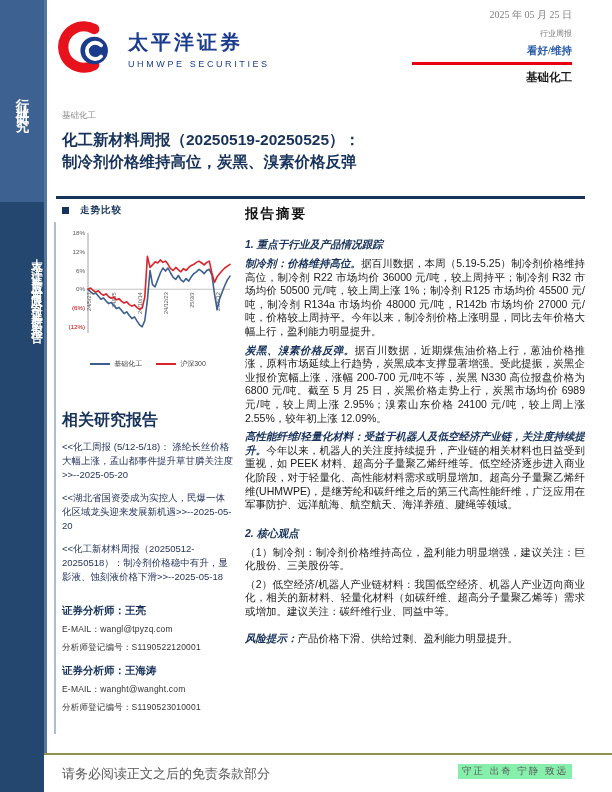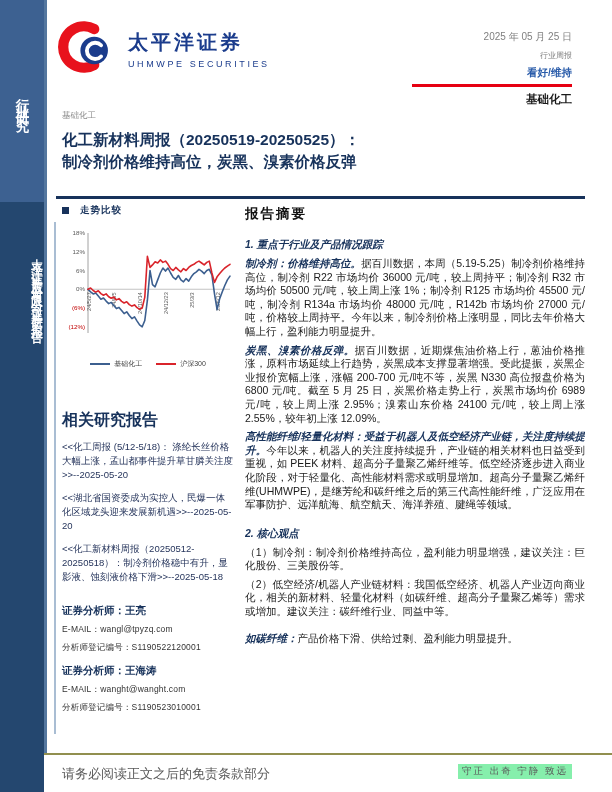--- a/index.html
+++ b/index.html
@@ -14,21 +14,21 @@
   .v-text{writing-mode:vertical-rl;text-orientation:upright;color:#ffffff;font-weight:bold;}
   .rail-top-label{font-size:13.5px;letter-spacing:7px;}
   .rail-bottom-label{position:absolute;left:0;top:48px;width:44px;display:flex;justify-content:center;
                      font-size:11.5px;letter-spacing:4.5px;}
 
   
   .logo{position:absolute;left:58px;top:16px;display:flex;align-items:center;}
   .logo-text{margin-left:8px;color:#1b3c8c;}
   .logo-cn{font-size:20px;font-weight:bold;letter-spacing:3px;}
   .logo-en{font-size:9px;letter-spacing:2.6px;margin-top:3px;}
-  .header-meta{position:absolute;right:40px;top:30px;width:230px;text-align:right;}
+  .header-meta{position:absolute;right:40px;top:8px;width:230px;text-align:right;font-family:Liberation Serif, serif;}
   .hm-date{font-size:10px;color:#7f7f7f;}
   .hm-type{font-size:8px;color:#7f7f7f;margin-top:6px;}
   .hm-rating{font-size:10.5px;color:#2a5caa;font-weight:600;margin-top:5px;}
   .hm-redline{height:3px;width:160px;background:#e60012;margin:4px 0 0 auto;}
   .hm-industry{font-size:11.5px;font-weight:bold;color:#1a1a1a;margin-top:5px;}
 
   
   .title-block{position:absolute;left:62px;top:110px;width:525px;}
   .title-eyebrow{font-size:8.5px;color:#8c8c8c;}
   .title-main{font-size:15.5px;font-weight:bold;color:#17325b;line-height:22px;margin-top:7px;}
@@ -168,21 +168,21 @@
         <p class="body-para"><span class="lead">制冷剂：价格维持高位。</span>据百川数据，本周（5.19-5.25）制冷剂价格维持高位，制冷剂 R22 市场均价 36000 元/吨，较上周持平；制冷剂 R32 市场均价 50500 元/吨，较上周上涨 1%；制冷剂 R125 市场均价 45500 元/吨，制冷剂 R134a 市场均价 48000 元/吨，R142b 市场均价 27000 元/吨，价格较上周持平。今年以来，制冷剂价格上涨明显，同比去年价格大幅上行，盈利能力明显提升。</p>
         <p class="body-para"><span class="lead">炭黑、溴素价格反弹。</span>据百川数据，近期煤焦油价格上行，蒽油价格推涨，原料市场延续上行趋势，炭黑成本支撑显著增强。受此提振，炭黑企业报价宽幅上涨，涨幅 200-700 元/吨不等，炭黑 N330 高位报盘价格为 6800 元/吨。截至 5 月 25 日，炭黑价格走势上行，炭黑市场均价 6989 元/吨，较上周上涨 2.95%；溴素山东价格 24100 元/吨，较上周上涨 2.55%，较年初上涨 12.09%。</p>
         <p class="body-para"><span class="lead">高性能纤维/轻量化材料：受益于机器人及低空经济产业链，关注度持续提升。</span>今年以来，机器人的关注度持续提升，产业链的相关材料也日益受到重视，如 PEEK 材料、超高分子量聚乙烯纤维等。低空经济逐步进入商业化阶段，对于轻量化、高性能材料需求或明显增加。超高分子量聚乙烯纤维(UHMWPE)，是继芳纶和碳纤维之后的第三代高性能纤维，广泛应用在军事防护、远洋航海、航空航天、海洋养殖、腱绳等领域。</p>
       </div>
     <div class="sub-head">2. 核心观点</div>
     <div>
         <p class="body-para">（1）制冷剂：制冷剂价格维持高位，盈利能力明显增强，建议关注：巨化股份、三美股份等。</p>
         <p class="body-para">（2）低空经济/机器人产业链材料：我国低空经济、机器人产业迈向商业化，相关的新材料、轻量化材料（如碳纤维、超高分子量聚乙烯等）需求或增加。建议关注：碳纤维行业、同益中等。</p>
       </div>
     <p class="body-para risk-para">
-      <span class="lead">如碳纤维：</span><span>产品价格下滑、供给过剩、盈利能力明显提升。</span>
+      <span class="lead">风险提示：</span><span>产品价格下滑、供给过剩、盈利能力明显提升。</span>
     </p>
   </div>
 
   <div class="footer-rule"></div>
   <div class="footer-disclaimer">请务必阅读正文之后的免责条款部分</div>
   <div class="footer-motto">守正 出奇 宁静 致远</div>
 
 </div>
 
 </body></html>

